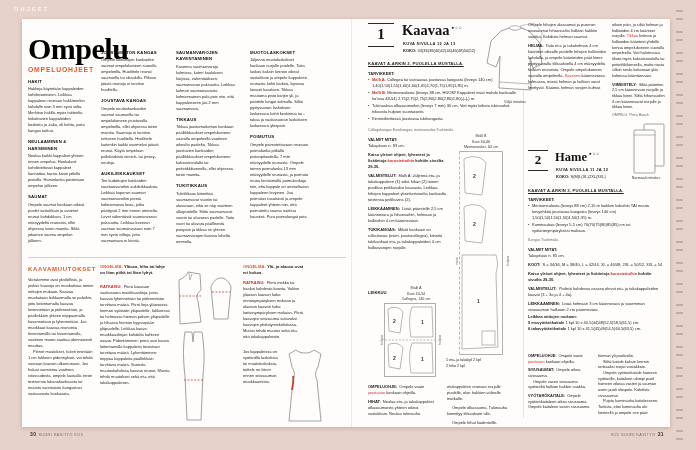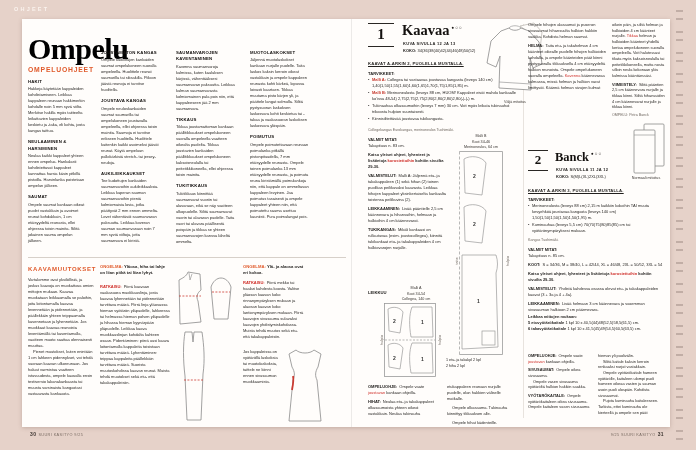--- a/index.html
+++ b/index.html
@@ -247,21 +247,21 @@
 </div>
 
 <div class="abs fs39 stack" style="left:612px;top:22px;width:54px">
   <p><span>oikein päin, ja silitä helman ja halkioiden 4 cm käänteet nurjalle. </span><span class="redtx">Tikkaa</span><span> helman ja halkioiden käänteet yhdellä kertaa ompelukoneen suoralla ompeleella. Voit halutessasi tikata myös kaksoisneulalla tai peitetikkikoneella, mutta nosta silloin neula kokonaan ylös kulmissa kääntäessäsi.</span></p>
   <p><b class="lbl">VIIMEISTELY:</b><span>Silitä pääntien 2,5 cm käännevara nurjalle ja tikkaa kiinni. Silitä hihansuiden 4 cm käännevarat nurjalle ja tikkaa kiinni.</span></p>
   <p class="credit">OMPELU: Petra Banck</p>
 </div>
 
 <div class="abs item-num small" style="left:528px;top:150px">2</div>
 <div class="abs item-title small" style="left:555px;top:150px">
-  <span>Banck</span><span class="dots">●○○</span>
+  <span>Hame</span><span class="dots">●○○</span>
 </div>
 <div class="abs kuva" style="left:556px;top:167px">KUVA SIVULLA 11 JA 12</div>
 <div class="abs koko" style="left:556px;top:174px">
   <b>KOKO:</b> <span>S(M)L(XL)2XL(3XL)</span>
 </div>
 
 <svg class="abs" style="left:630px;top:122px" width="38" height="52" viewBox="0 0 38 52">
   <rect class="outline" x="14" y="2" width="20" height="42" rx="1"></rect>
   <rect class="outline" x="4" y="8" width="21" height="43" rx="1"></rect>
   <line class="piece" x1="4" y1="13" x2="25" y2="13"></line>

